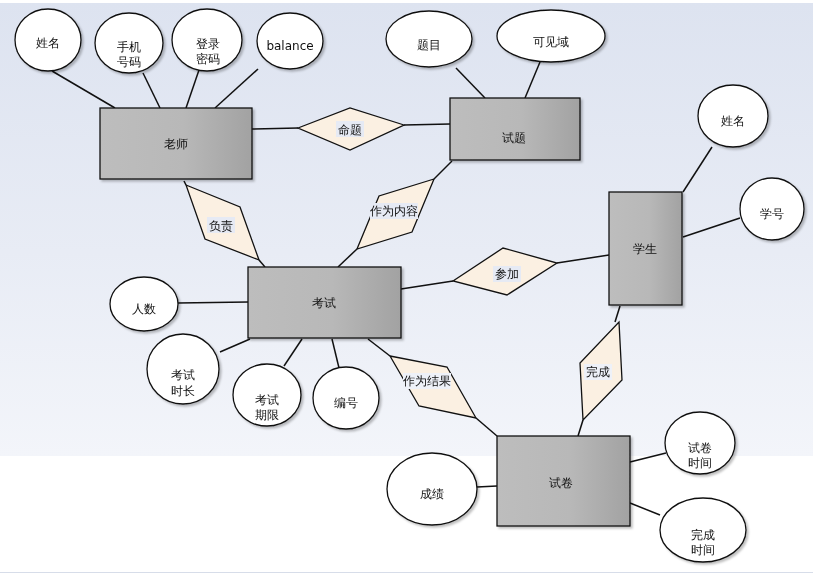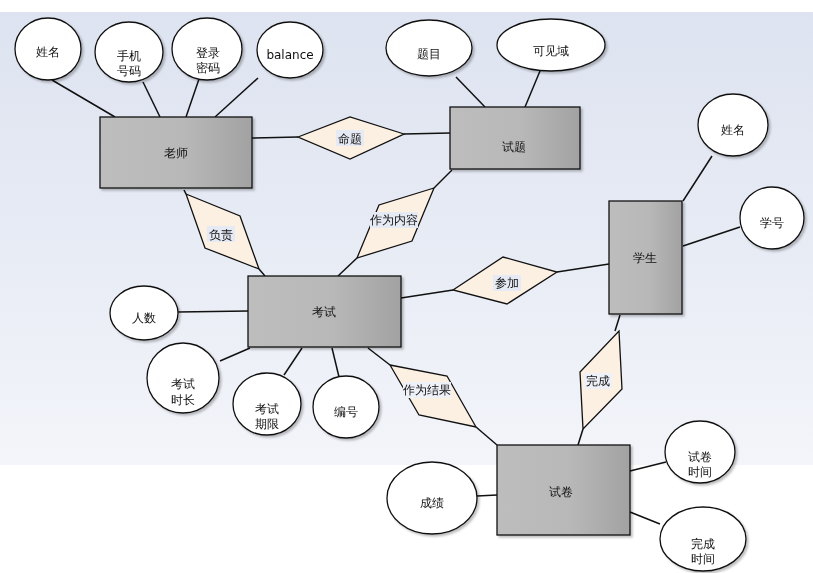--- a/index.html
+++ b/index.html
@@ -1,17 +1,17 @@
 <!DOCTYPE html>
 <html><head>
 <meta charset="utf-8">
 <style>
   html, body { margin:0; padding:0; }
   body { width:813px; height:573px; overflow:hidden; font-family:"DejaVu Sans", sans-serif; }
-  #canvas { position:absolute; left:0; top:12px; width:813px; height:453px;
+  #canvas { position:absolute; left:0; top:3px; width:813px; height:453px;
     background: linear-gradient(to bottom, #dde3f0 0%, #e8ecf5 55%, #f3f5fa 100%); }
   #bottom-bar { position:absolute; left:0; top:569px; width:813px; height:4px; background:#d7dde9; }
   svg text { font-family:"DejaVu Sans", sans-serif; font-size:12px; fill:#111; }
 </style>
 </head>
 <body>
 
 <div id="canvas">
 <svg width="813" height="573" xmlns="http://www.w3.org/2000/svg">
   <defs>

